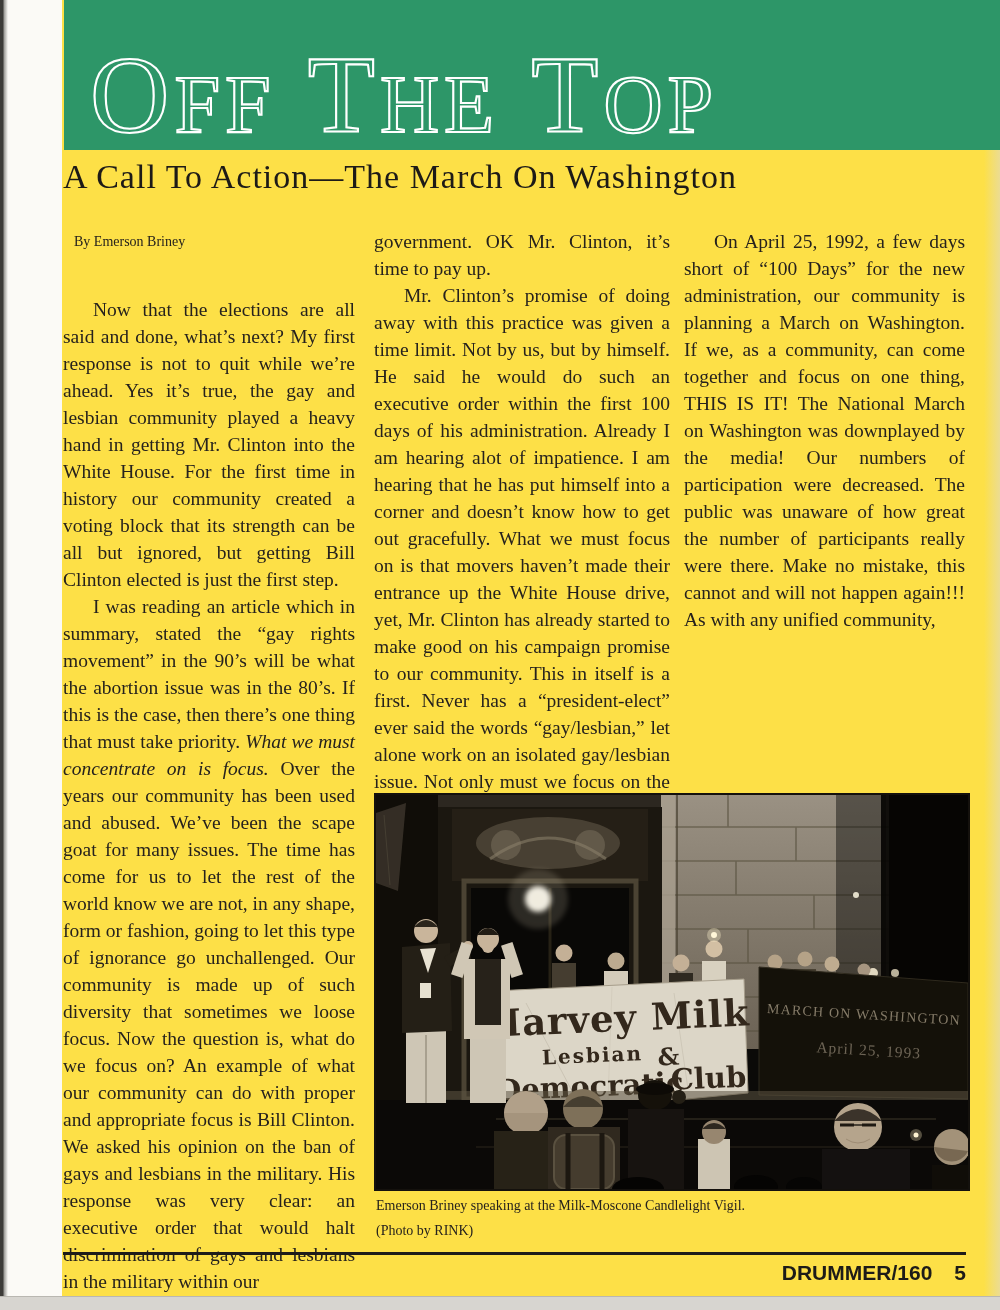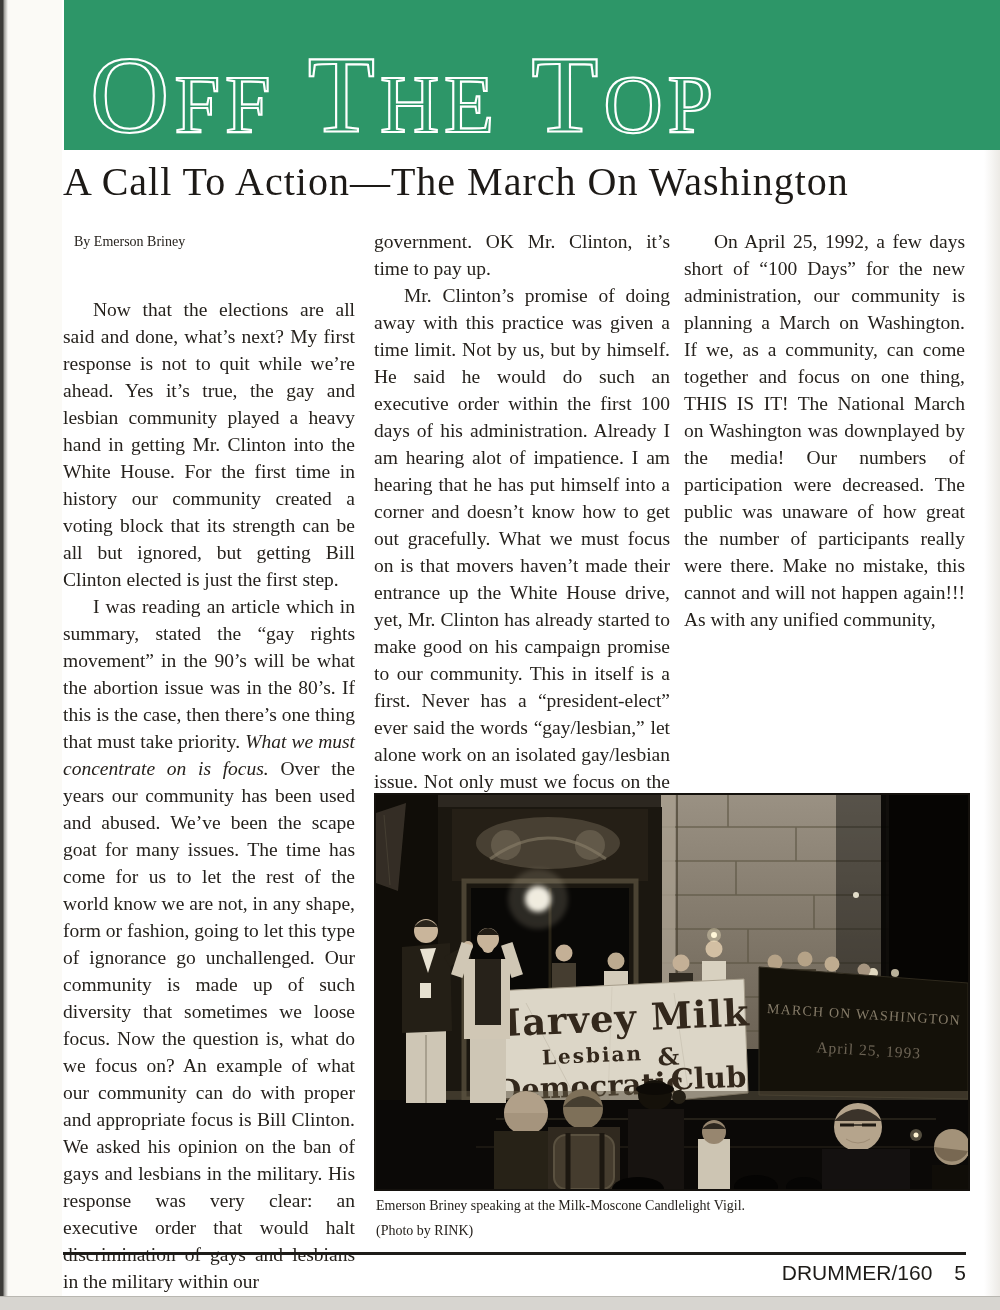--- a/index.html
+++ b/index.html
@@ -1,18 +1,18 @@
 <!DOCTYPE html>
 <html lang="en"><head>
 <meta charset="utf-8">
 <style>
   html,body{margin:0;padding:0;background:#c9c7c2;}
   .page{
     position:relative;width:1000px;height:1310px;margin:0 auto;
-    background:#ffffff;overflow:hidden;
+    background:#fde047;overflow:hidden;
     font-family:"Liberation Serif",serif;color:#23201c;
   }
   
   .edge-left{position:absolute;left:0;top:0;width:10px;height:100%;
     background:linear-gradient(90deg,#3c3b38 0px,#3c3b38 3px,#9a9995 4px,#fbfaf6 8px);}
   .edge-left-margin{position:absolute;left:8px;top:0;width:54px;height:100%;background:#fbfaf6;}
   .edge-bottom{position:absolute;left:0;bottom:0;width:100%;height:13px;
     background:#d7d5d0;border-top:1px solid #b9b7b1;}
   .edge-right{position:absolute;right:0;top:0;width:16px;height:100%;
     background:linear-gradient(270deg,#ddd9d1,rgba(221,217,209,0));opacity:.55;}
@@ -22,21 +22,21 @@
   .banner-title{position:absolute;left:26px;bottom:0px;white-space:nowrap;line-height:1;
     font-family:"Liberation Serif",serif;}
   .banner-title .word{margin-right:28px;letter-spacing:5px;}
   .banner-title .word:last-child{margin-right:0;}
   .bt-big{font-size:110px;}
   .bt-small{font-size:82px;}
   .bt{color:transparent;-webkit-text-stroke:2.1px #ffffff;}
   @supports not (-webkit-text-stroke:1px #fff){.bt{color:#fff;}}
 
   .headline{position:absolute;left:63px;top:158px;width:900px;
-    font-size:40px;letter-spacing:1px;color:#1d1a17;}
+    font-size:34px;letter-spacing:1px;color:#1d1a17;}
 
   .byline{position:absolute;left:66px;top:234px;font-size:14px;color:#26221d;margin-left:8px;}
 
   .col{position:absolute;font-size:19.5px;line-height:27px;text-align:justify;
     color:#26221d;hyphens:auto;-webkit-hyphens:auto;}
   .col p{margin:0;}
   .col p.indent{text-indent:30px;}
   .ital{font-style:italic;}
   #col1{left:63px;top:272px;width:292px;margin-top:24px;}
   #col2{left:374px;top:228px;width:296px;font-family:Liberation Serif, serif;}
@@ -44,21 +44,21 @@
 
   .photo-frame{position:absolute;left:374px;top:793px;width:592px;height:394px;
     background:#000;border:2px solid #14110d;box-sizing:content-box;}
   .photo-frame svg{display:block;}
 
   .caption{position:absolute;left:376px;top:1193px;width:580px;
     font-size:14px;line-height:25px;color:#26221d;}
 
   .footer-rule{position:absolute;left:63px;top:1252px;width:903px;height:2.5px;background:#1e1c19;}
   .footer{position:absolute;top:1261px;right:34px;
-    font-family:"Liberation Sans",sans-serif;font-weight:normal;font-size:21px;color:#1d1b18;}
+    font-family:"Liberation Sans",sans-serif;font-weight:bold;font-size:21px;color:#1d1b18;}
   .footer .pagenum{margin-left:22px;}
 </style>
 </head>
 <body>
 
 <div class="page">
 
   <div class="edge-left"></div>
   <div class="edge-left-margin"></div>
   <div class="edge-right"></div>

